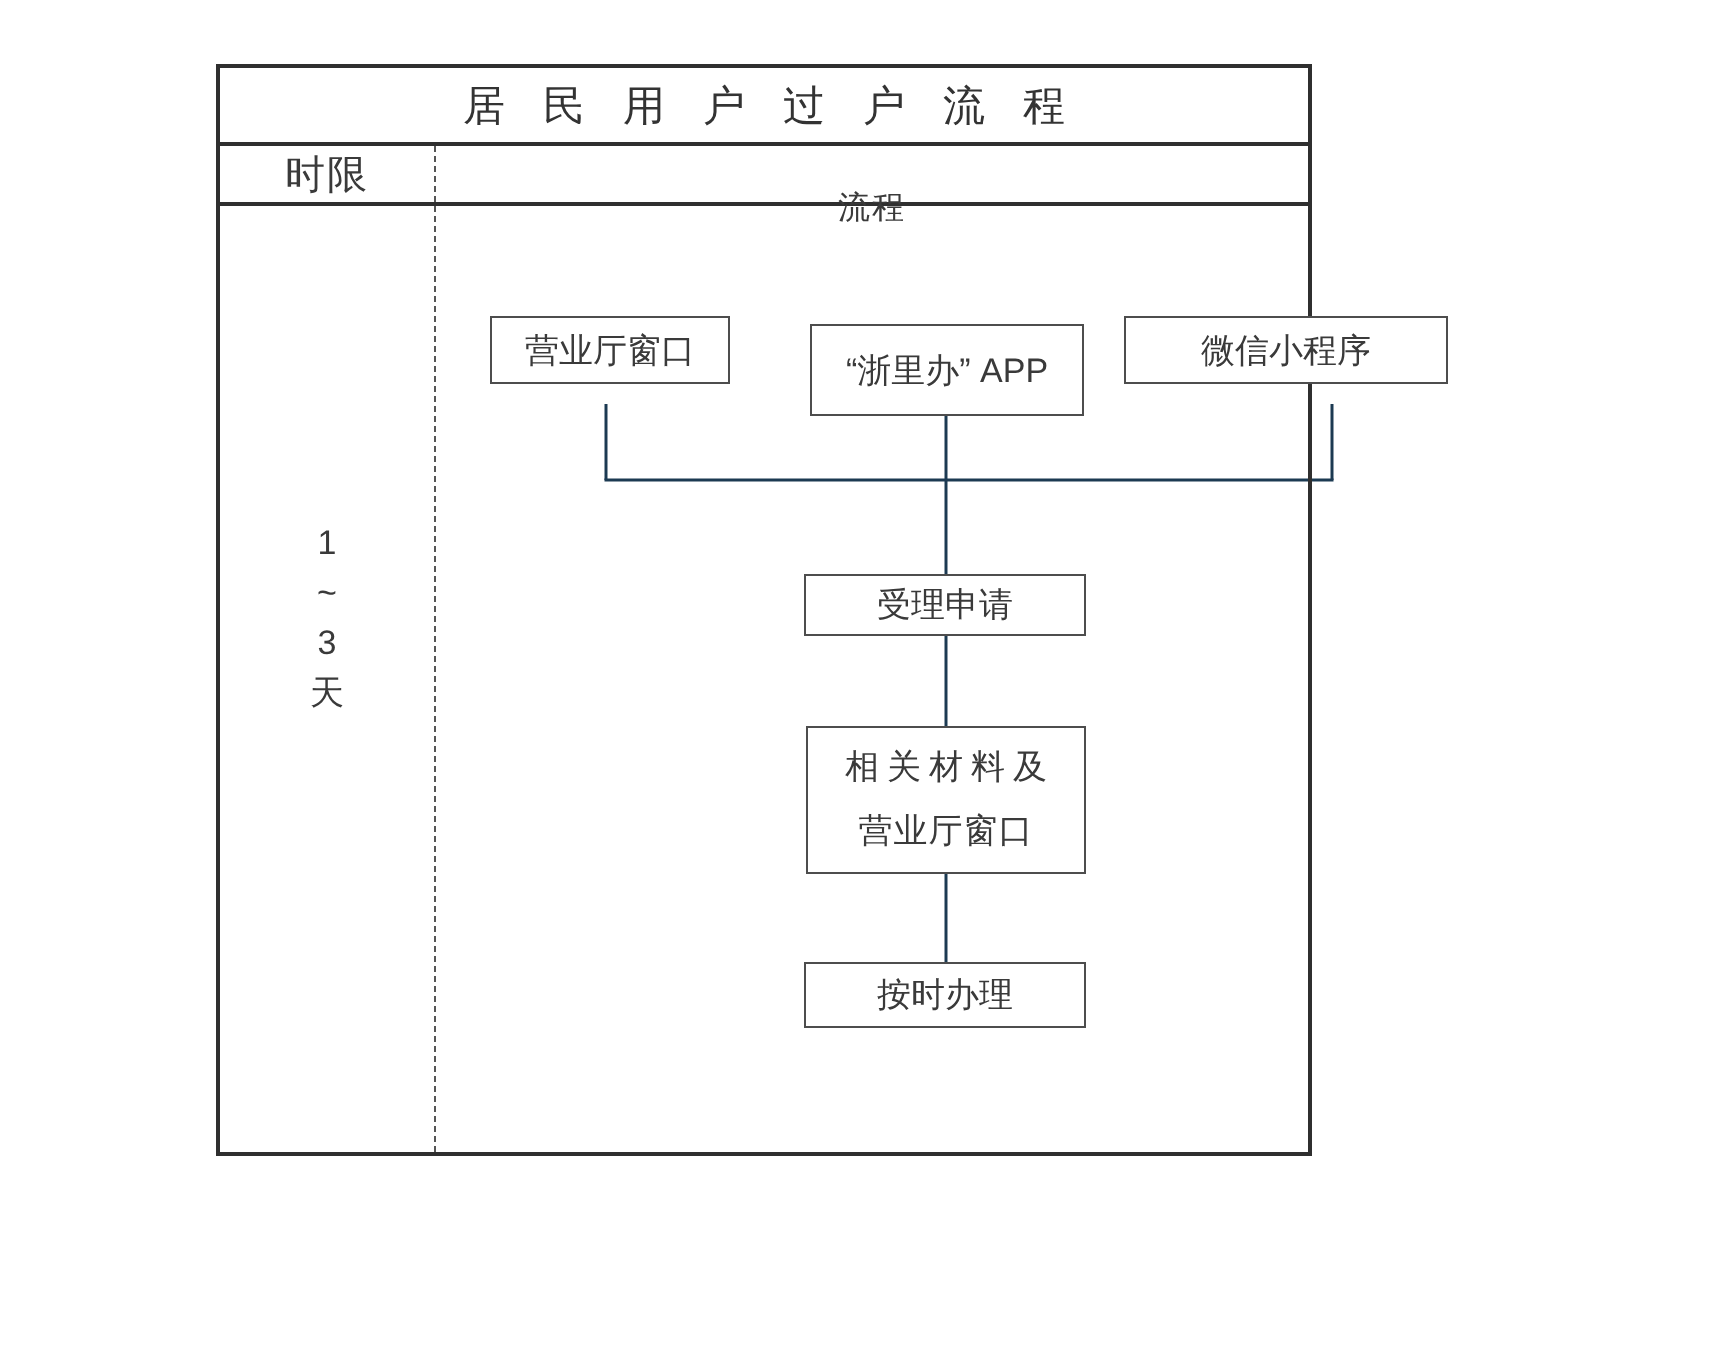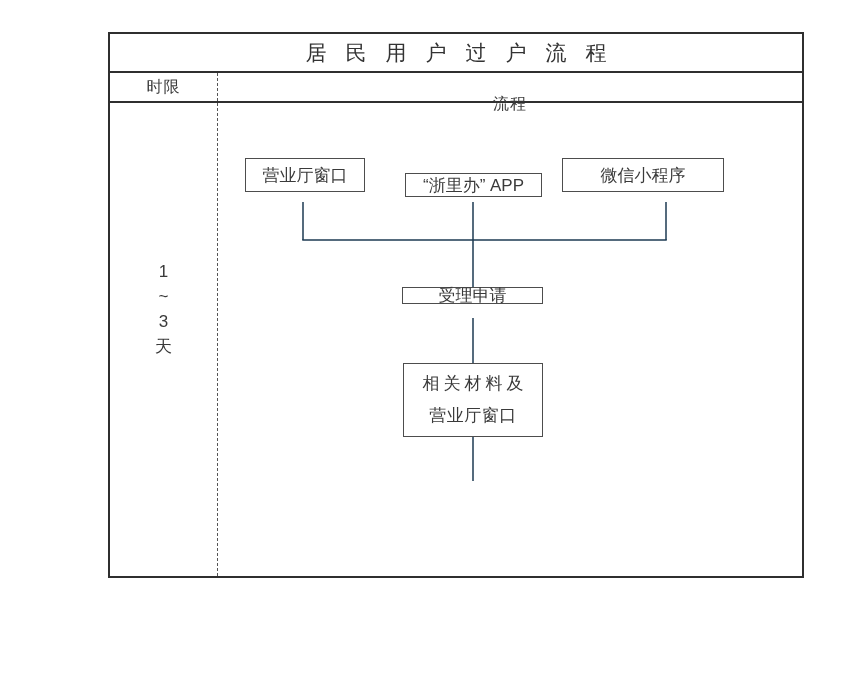--- a/index.html
+++ b/index.html
@@ -13,21 +13,21 @@
     width: 858px;
     height: 686px;
     background: #ffffff;
     overflow: hidden;
   }
   
   .frame {
     position: absolute;
     left: 108px;
     top: 32px;
-    width: 696px;
+    width: 548px;
     height: 546px;
     border: 2px solid #2f2f2f;
     box-sizing: border-box;
     display: flex;
     flex-direction: column;
   }
   .title-row {
     height: 37px;
     border-bottom: 2px solid #2f2f2f;
     display: flex;
@@ -42,21 +42,21 @@
     height: 28px;
     border-bottom: 2px solid #2f2f2f;
     display: flex;
   }
   .cell-time-header {
     width: 107px;
     border-right: 1px dashed #555555;
     display: flex;
     align-items: center;
     justify-content: center;
-    font-size: 16px;
+    font-size: 20px;
     letter-spacing: 1px;
     color: #3a3a3a;
   }
   .cell-flow-header {
     flex: 1;
     display: flex;
     align-items: center;
     justify-content: center;
     font-size: 16px;
     letter-spacing: 1px;
@@ -115,23 +115,23 @@
     line-height: 32px;
   }
   .node .line-spaced {
     letter-spacing: 4px;
     padding-left: 4px;
   }
   .node .line-tight {
     letter-spacing: 0.5px;
   }
   #channel-1 { left: 245px; top: 158px; width: 120px; height: 34px; }
-  #channel-2 { left: 405px; top: 173px; width: 137px; height: 24px; }
+  #channel-2 { left: 405px; top: 162px; width: 137px; height: 46px; }
   #channel-3 { left: 562px; top: 158px; width: 162px; height: 34px; }
-  #step-1    { left: 402px; top: 287px; width: 141px; height: 17px; }
+  #step-1    { left: 402px; top: 287px; width: 141px; height: 31px; }
   #step-2    { left: 403px; top: 363px; width: 140px; height: 74px; }
   #step-3    { left: 402px; top: 481px; width: 141px; height: 33px; }
 </style>
 </head>
 <body>
 
 <div class="stage">
 
   <svg class="connectors" viewBox="0 0 858 686" xmlns="http://www.w3.org/2000/svg" aria-hidden="true">
     <line x1="303" y1="202" x2="303" y2="240"></line>
@@ -170,14 +170,15 @@
 
   <div class="node" id="channel-3">微信小程序</div>
 
   <div class="node" id="step-1">受理申请</div>
 
   <div class="node multiline" id="step-2">
     <span class="line-spaced">相关材料及</span>
     <span class="line-tight">营业厅窗口</span>
   </div>
 
+  <div class="node" id="step-3">按时办理</div>
 
 </div>
 
 </body></html>

